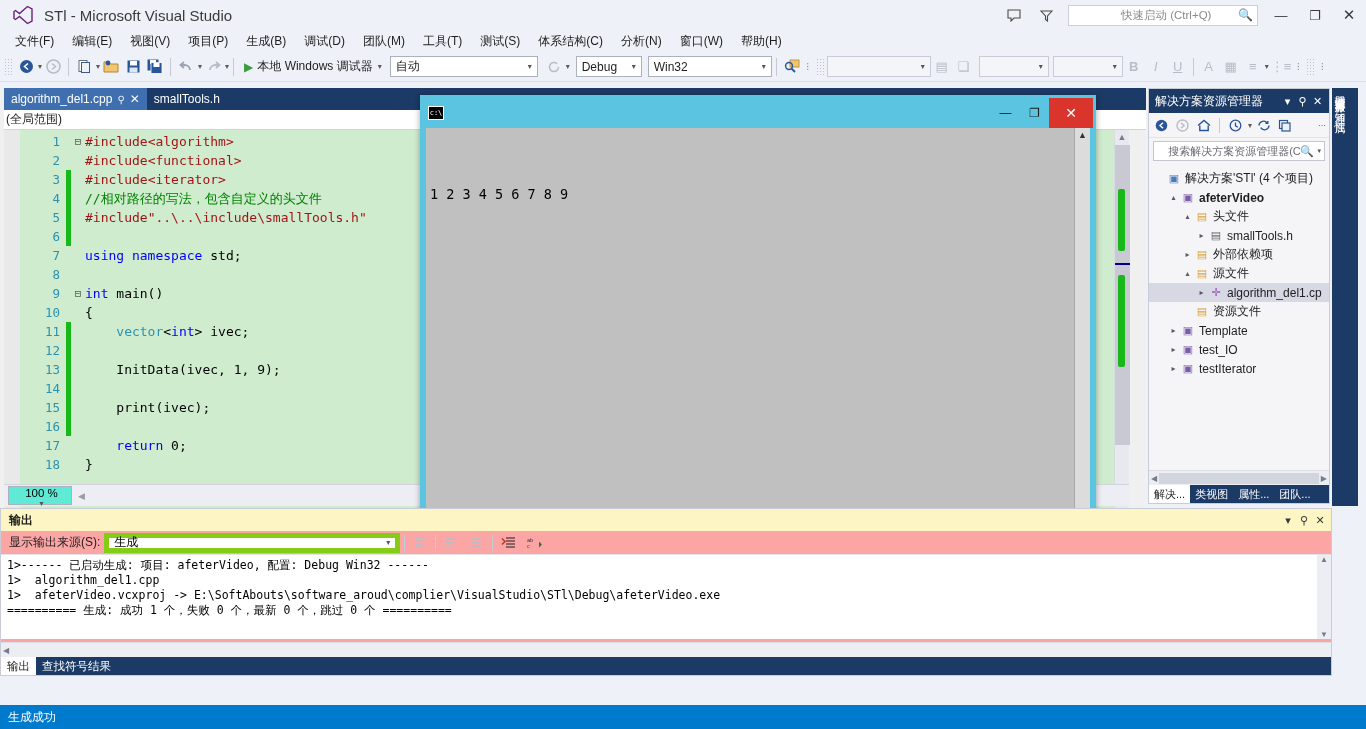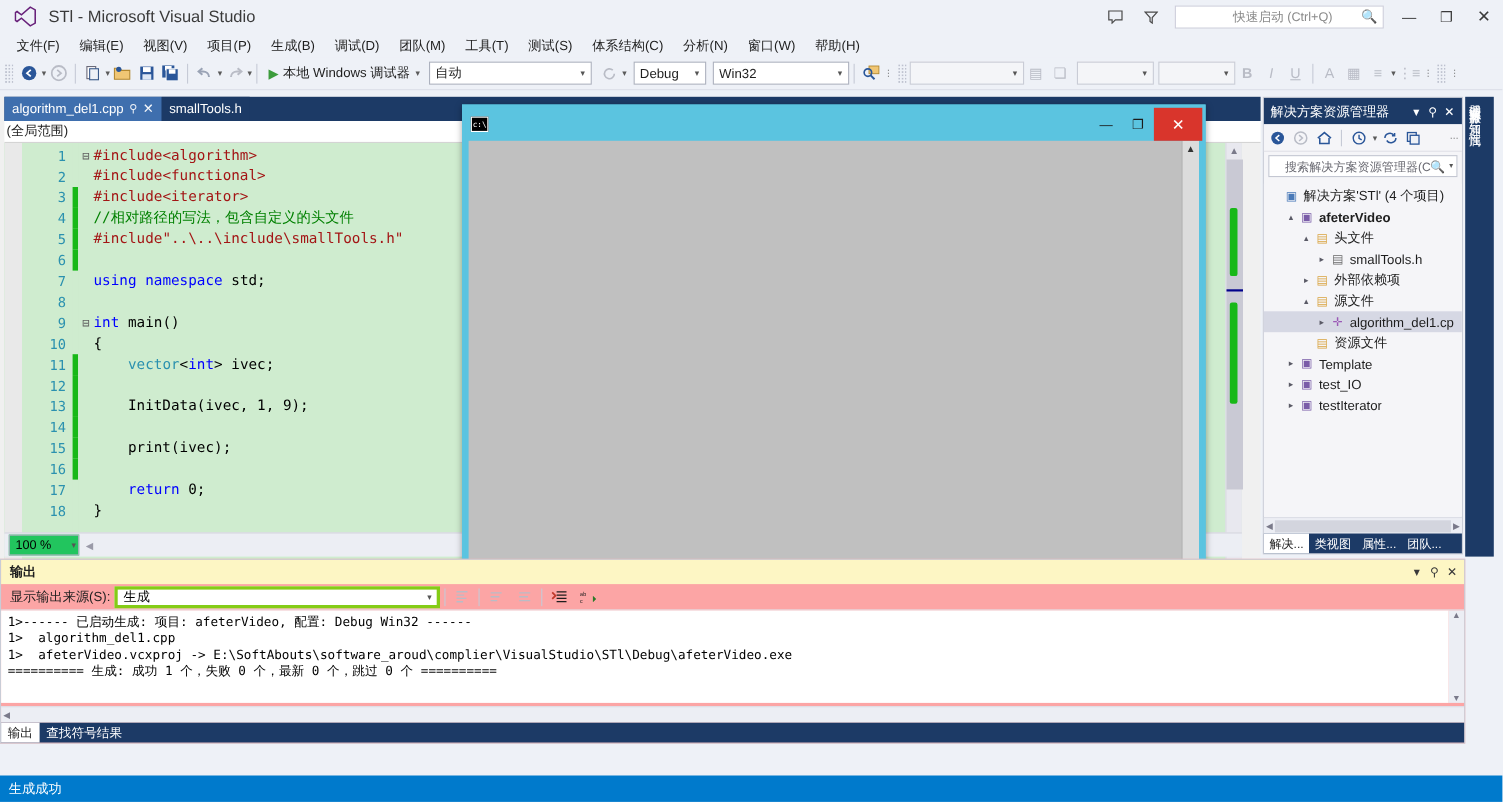--- a/index.html
+++ b/index.html
@@ -149,23 +149,23 @@
   .sc-thumb-track { position: relative; height: 408px; }
   .sc-mark { position:absolute; left: 3px; width: 7px; background:#18b818; border-radius:2px; }
   .sc-caret { position:absolute; left: 0px; width: 15px; height: 2px; background: #00008b; }
   .sc-thumb { position:absolute; left:0; width: 15px; background:#c9c9d4; }
 
   .zoombar {
     position: absolute; left: 4px; top: 396px; width: 1125px; height: 22px;
     background: #eceef4; border-top: 1px solid #d4d4dd; display:flex; align-items:center;
   }
   .zoom-combo {
-    width: 64px; height: 19px; margin-left: 4px; background:#22c55e;
+    width: 64px; height: 19px; margin-left: 4px; background:#5eead4;
     border:1px solid #acb1be; display:flex; align-items:center;
-    padding: 0 2px 0 5px; font-size: 11.5px;
+    padding: 0 2px 0 5px; font-size: 11.5px; flex-direction: column;
   }
   .zoom-combo .cv { flex:1; }
   .zoom-combo .ca { font-size:8px; color:#555; }
   .hscroll-left { margin-left: 6px; font-size: 9px; color:#9a9aa8; }
   .hscroll-rail { flex:1; height: 14px; background:#eceef4; }
 
   
   .sol-panel {
     position: absolute; left: 1148px; top: 88px; width: 182px; height: 416px;
     background: #f5f5f8; border: 1px solid #c9ccd6;
@@ -280,21 +280,21 @@
     padding: 0 3px 0 8px; font-size: 12px; color:#1e1e1e;
   }
   .out-head .t { flex:1; font-weight:bold; }
   .out-head .ic { width:16px; text-align:center; font-size: 11px; color:#3a3a3a; }
   .out-toolbar {
     height: 24px; display:flex; align-items:center; padding-left: 8px; gap: 4px;
     border-bottom:1px solid #e2e2e8;
   }
   .out-toolbar .lab { font-size: 12px; color:#1e1e1e; }
   .out-combo {
-    width: 296px; height: 20px; background:#fff; border:3px solid #84cc16;
+    width: 296px; height: 20px; background:#fff; border:5px solid #84cc16;
     display:flex; align-items:center; padding:0 2px 0 5px; font-size: 12px;
   }
   .out-combo .cv { flex:1; }
   .out-combo .ca { font-size: 8px; color:#555; padding:0 3px; }
   .out-toolbar .oi { width: 22px; height: 20px; display:flex; align-items:center;
     justify-content:center; font-size: 12px; color:#b9bcc6; }
   .out-toolbar .oi.on { color:#3a3a3a; }
   .out-toolbar .vsep { width:1px; height: 16px; background:#c6cad6; }
   .out-body {
     position:absolute; top: 46px; left:0; right: 14px; bottom: 36px;
@@ -606,21 +606,21 @@
       <div class="cmd-ico">c:\</div>
       <div class="cmd-btns">
         <div class="cmd-btn">—</div>
         <div class="cmd-btn">❐</div>
         <div class="cmd-btn x">✕</div>
       </div>
     </div>
     <div class="cmd-body">
       <div class="cmd-text" id="cmdtext">
         <div class="cmd-ime">搜狗拼音输入法 全 ：</div>
-      </div>
+      <div>1 2 3 4 5 6 7 8 9</div></div>
       <div class="cmd-scroll">
         <span>▲</span>
         <span>▼</span>
       </div>
     </div>
   </div>
 
   <div class="sol-panel">
     <div class="sol-head">
       <span class="t">解决方案资源管理器</span>

